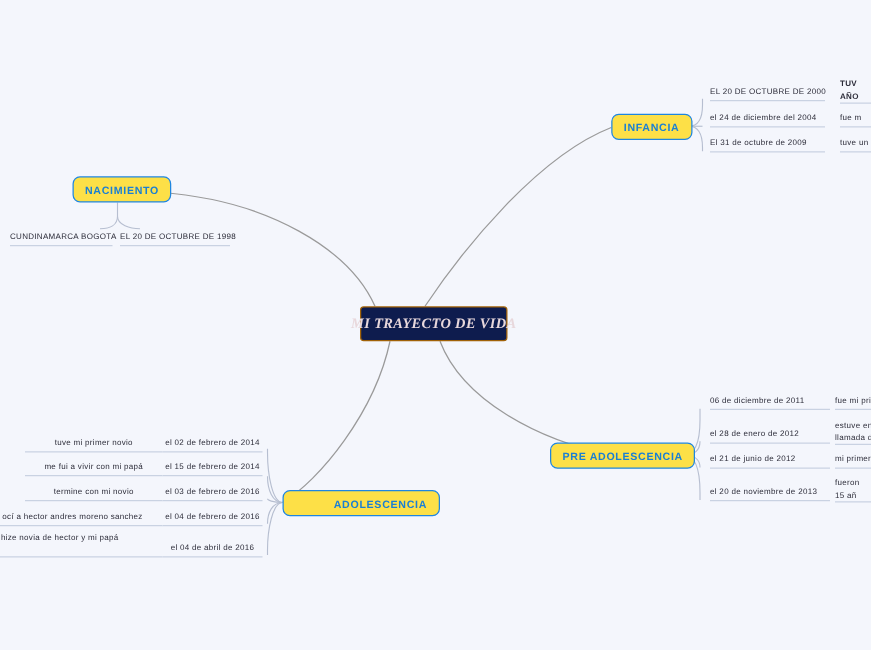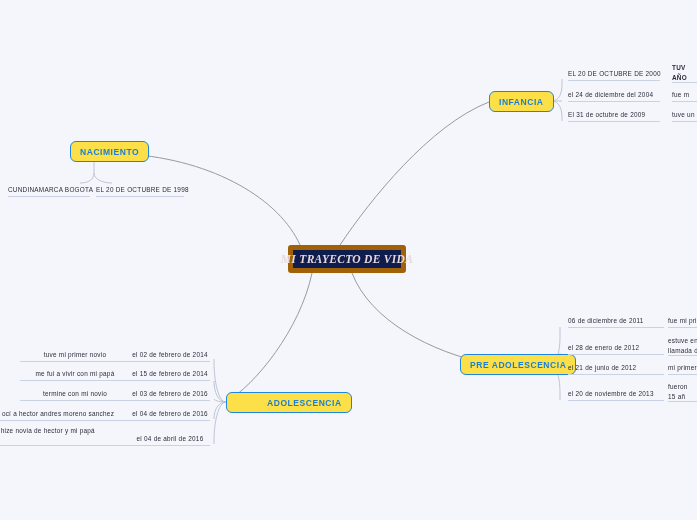--- a/index.html
+++ b/index.html
@@ -27,21 +27,21 @@
 
   
   .root-node {
     position: absolute;
     left: 288px;
     top: 245px;
     width: 118px;
     height: 28px;
     background: #0d1b४;
     background: #0e1c4e;
-    border: 5px solid #a16207;
+    border: 1px solid #a16207;
     border-radius: 3px;
     display: flex;
     align-items: center;
     justify-content: center;
     box-sizing: border-box;
   }
   .root-label {
     color: #e8d8dc;
     font-family: "Liberation Serif", serif;
     font-style: italic;
@@ -64,24 +64,24 @@
     padding: 0 9px;
     box-sizing: border-box;
   }
   .branch-label {
     color: #1a7fd4;
     font-size: 8.5px;
     font-weight: bold;
     letter-spacing: 0.55px;
     white-space: nowrap;
   }
-  #branch-nacimiento { left: 70px;  top: 141px; }
+  #branch-nacimiento { left: 58px;  top: 141px; }
   #branch-infancia   { left: 489px; top: 91px;  }
   #branch-adolescencia { left: 226px; top: 392px; padding-left: 40px; }
-  #branch-preadolescencia { left: 460px; top: 354px; }
+  #branch-preadolescencia { left: 440px; top: 354px; }
 
   
   .leaf {
     position: absolute;
     font-size: 6.4px;
     color: #2b2b38;
     letter-spacing: 0.25px;
     border-bottom: 1px solid #c9d2e2;
     box-sizing: border-box;
     height: 13px;

